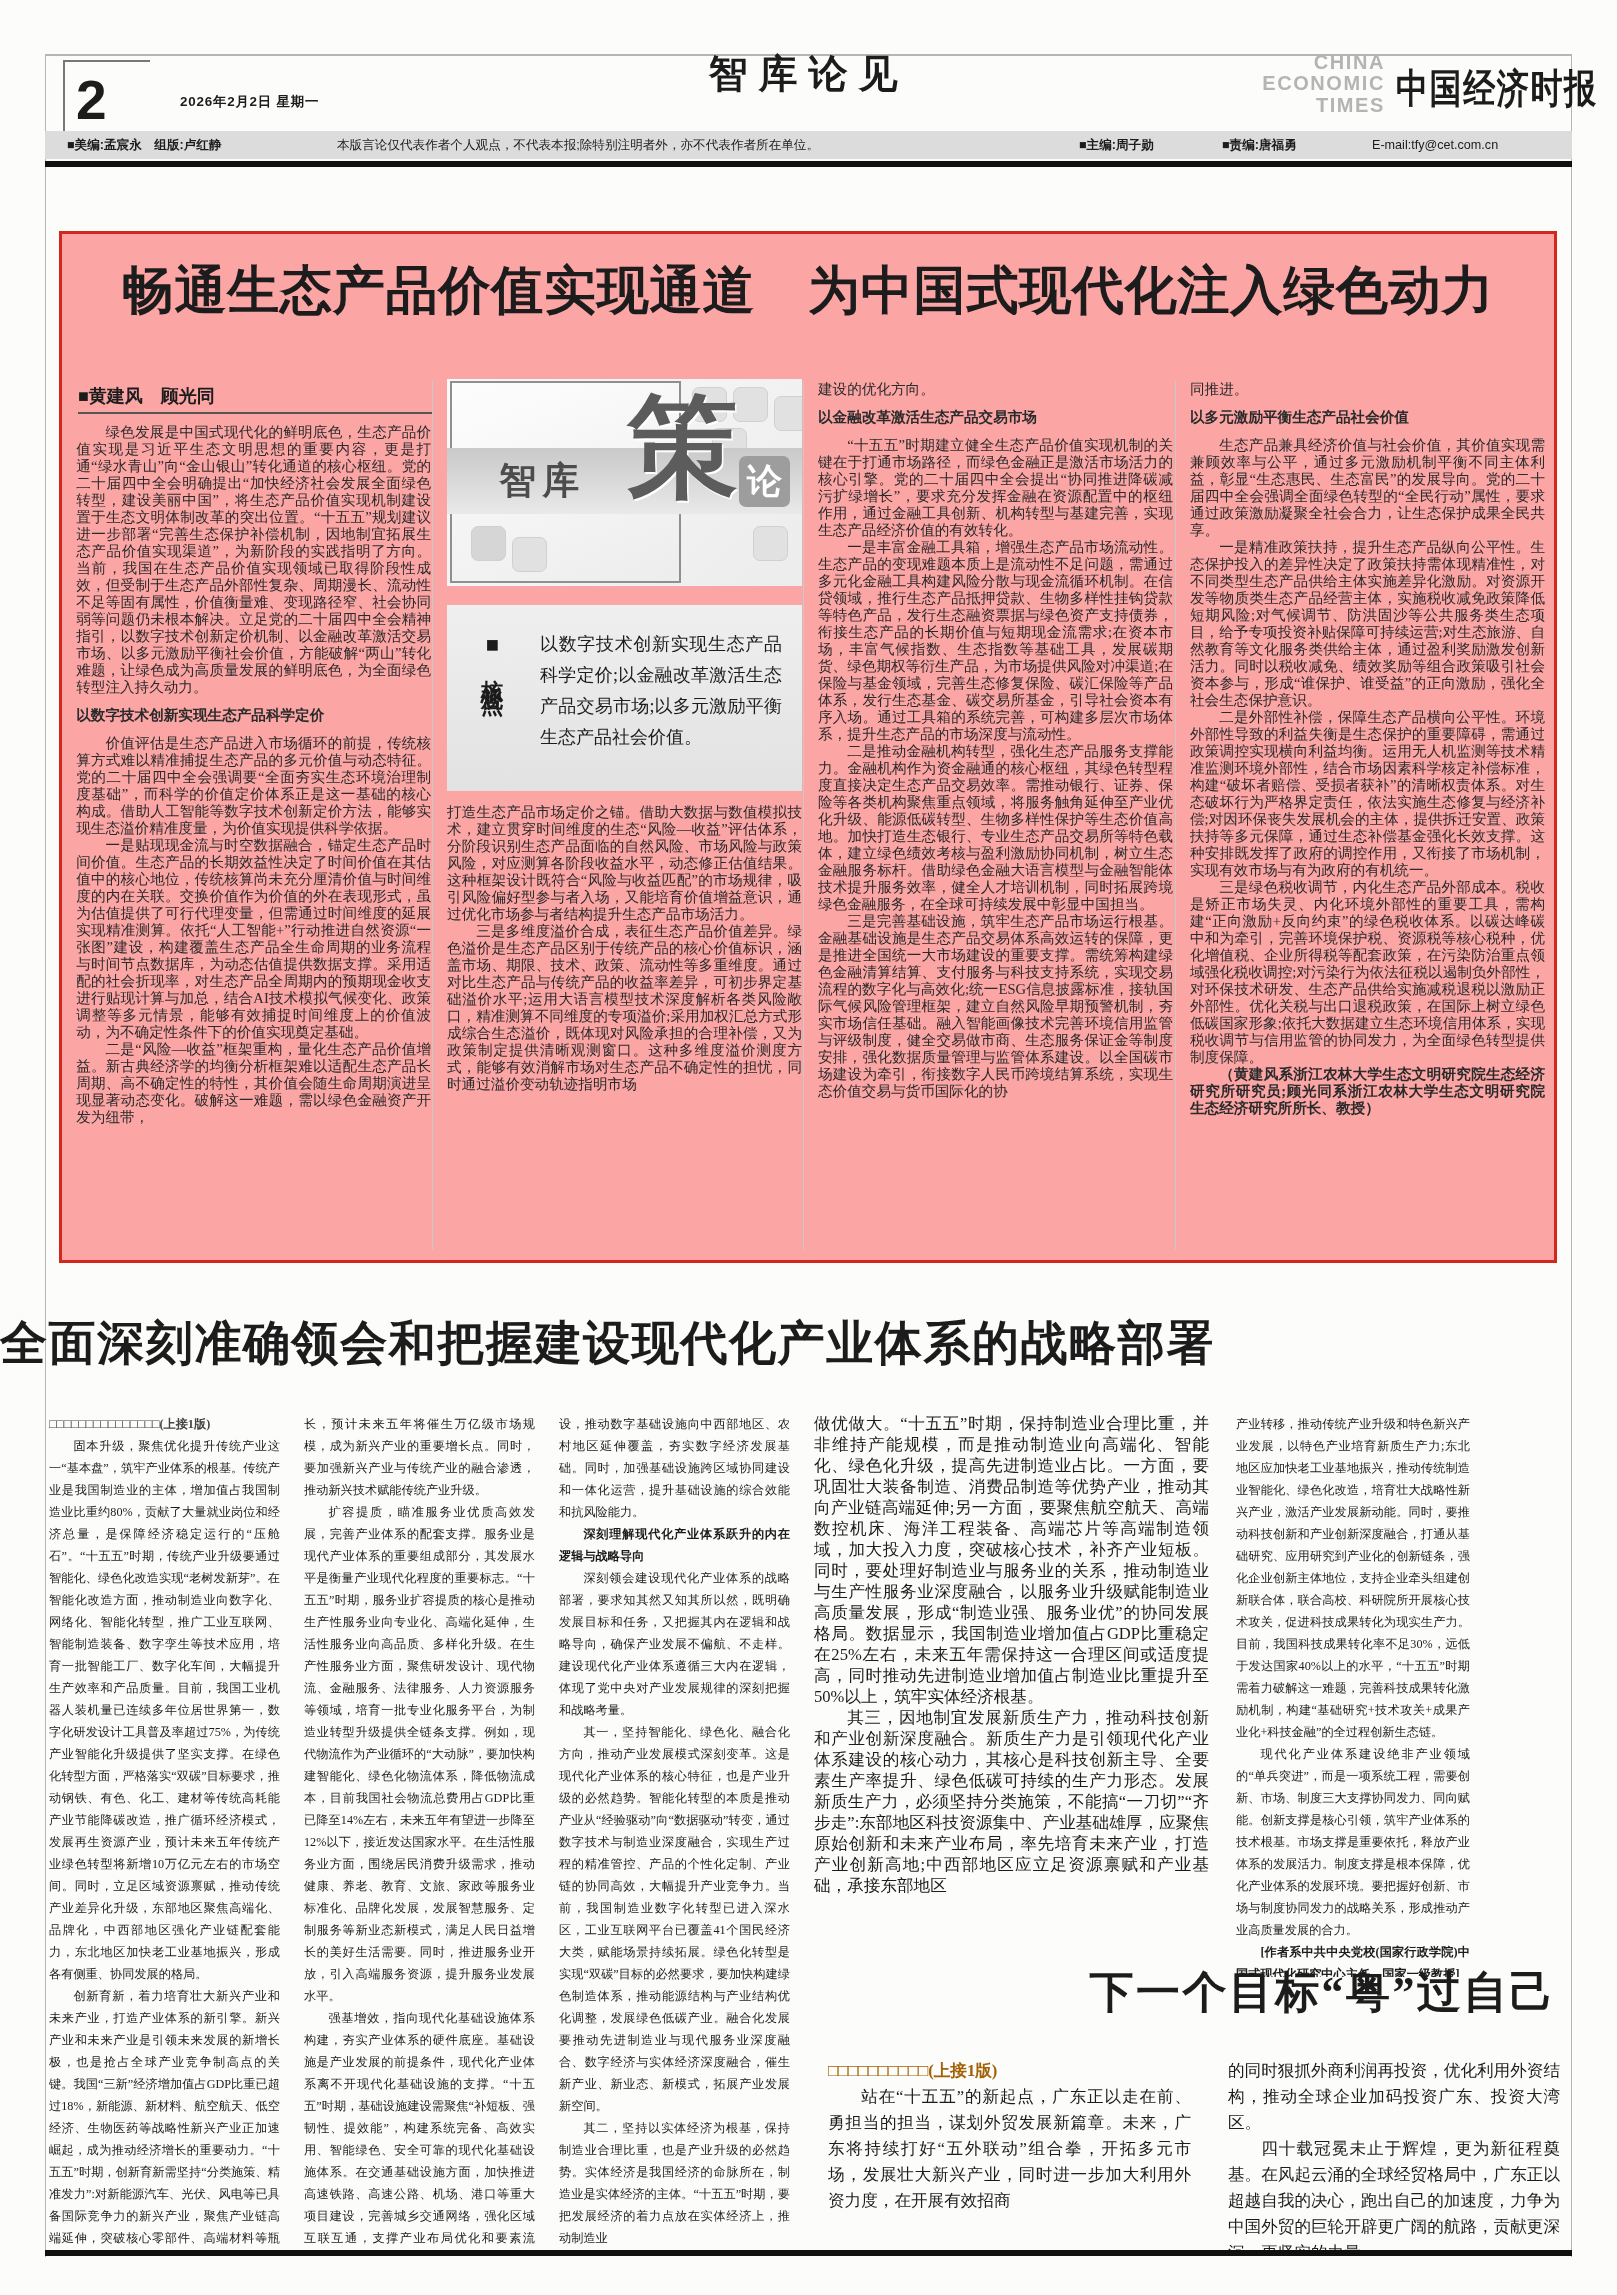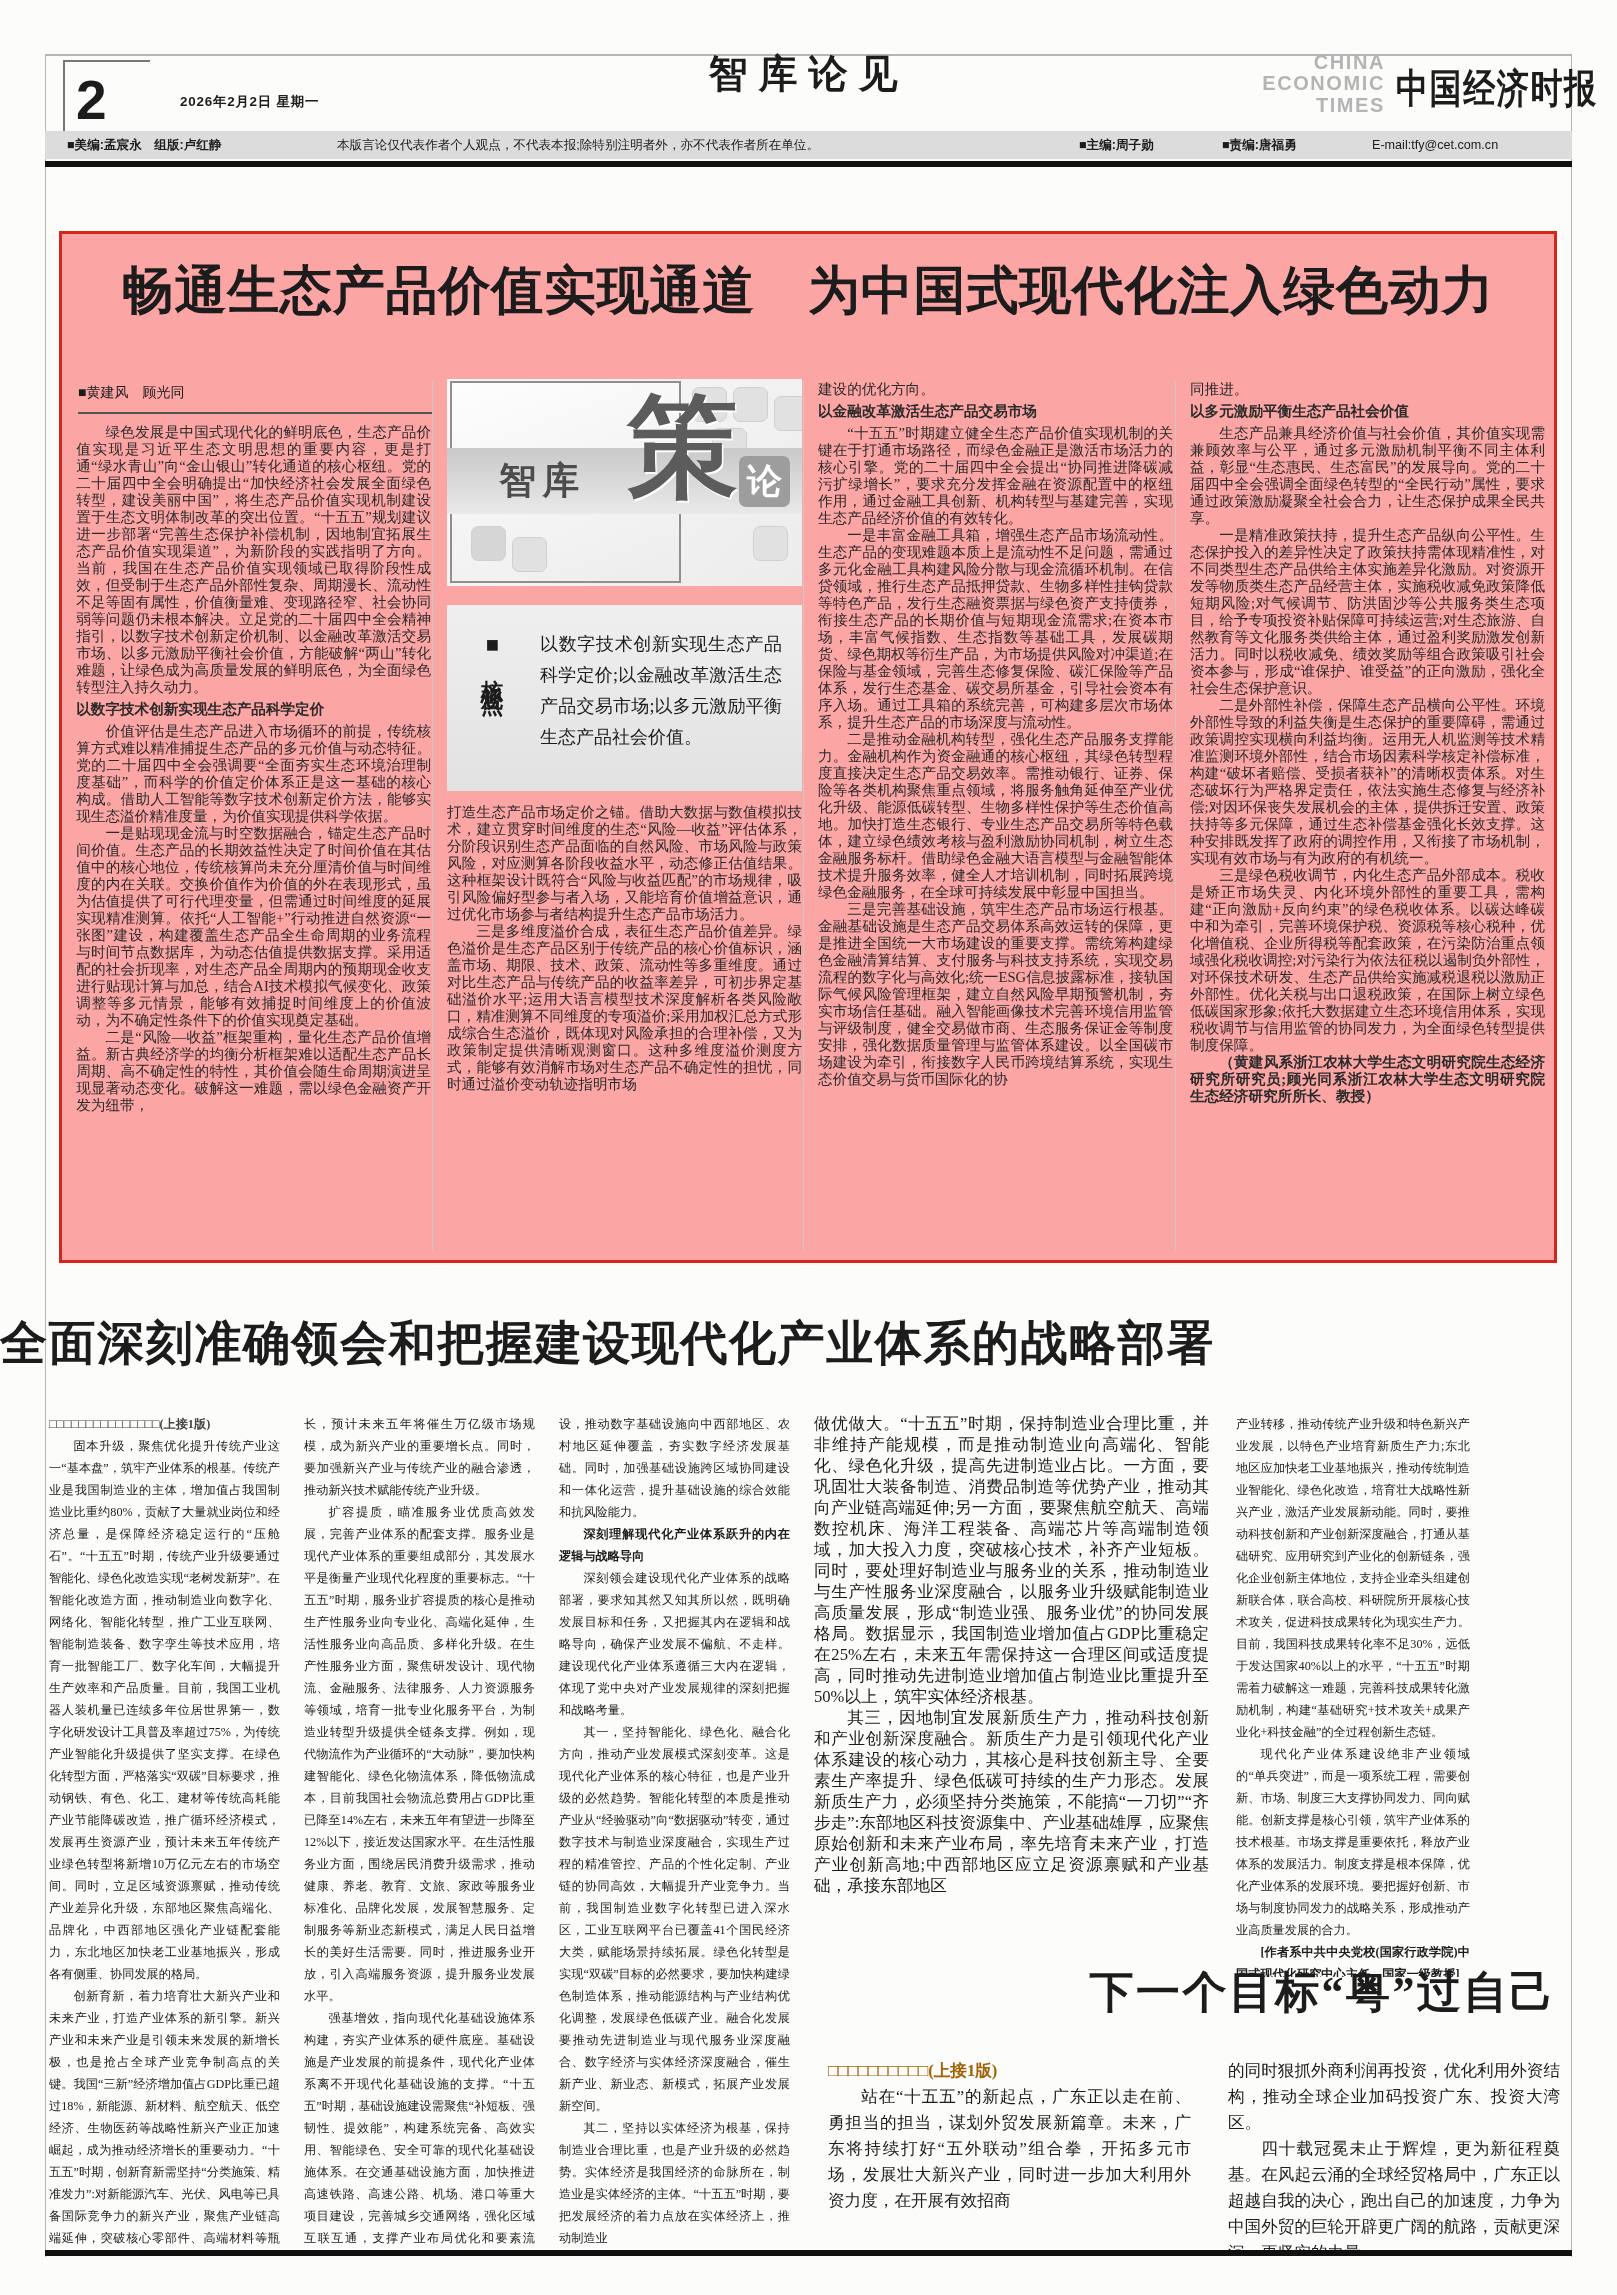--- a/index.html
+++ b/index.html
@@ -15,25 +15,25 @@
   .date{font-size:13.4px;font-weight:bold;letter-spacing:0.8px}
   .section-title{width:100%;text-align:center;font-size:39px;font-weight:bold;letter-spacing:11px}
   .mast-en{width:201px;text-align:right;font-size:20px;font-weight:bold;color:#b4b4b4;line-height:21.3px;letter-spacing:1.6px}
   .mast-cn{font-size:32px;font-weight:bold;letter-spacing:1.6px;transform:scaleY(1.25);transform-origin:top left}
   .strip{background:#dcdcdc;height:28.4px}
   .strip span{font-size:12.6px;line-height:28.4px}
   .b{font-weight:bold}
   
   .redbox{border:3.2px solid #d3261c;background:#fca5a5}
   .a1-headline{width:100%;text-align:center;font-size:52px;font-weight:900;letter-spacing:0.8px}
-  .a1-byline{font-size:14px;font-weight:normal}
+  .a1-byline{font-size:18px;font-weight:bold}
   .a1col{overflow:hidden}
   .a1col p{font-size:14.6px;line-height:17px;text-align:justify;text-indent:2em;color:#2a2a2a}
   .a1col p.cont{text-indent:0}
-  .a1-sub{font-size:18px;font-weight:bold;text-align:center;margin:5px 0;font-family:"Liberation Sans",sans-serif;text-indent:0!important;line-height:20.5px}
+  .a1-sub{font-size:18px;font-weight:bold;text-align:center;margin:11px 0;font-family:"Liberation Sans",sans-serif;text-indent:0!important;line-height:20.5px}
   .bio{font-weight:bold}
   .vline{width:0.8px;background:#c9c9c9}
   
   .gfx{background:linear-gradient(135deg,#fafafa,#ececec);overflow:hidden}
   .gfx .frame{position:absolute;left:3.2px;top:2.4px;width:231px;height:202px;border:2.4px solid #8f8f8f;background:linear-gradient(160deg,#fdfdfd,#ededed)}
   .gfx .band{position:absolute;left:0;top:69px;width:100%;height:66px;background:linear-gradient(#c9c9c9,#e9e9e9)}
   .tile{position:absolute;width:35px;height:35px;border-radius:7.1px;background:#e1e1e1;border:0.8px solid #d0d0d0}
   .gfx-zhiku{position:absolute;left:52px;top:77px;font-size:37px;font-weight:bold;color:#4c4c4c;letter-spacing:6.3px}
   .gfx-ce{position:absolute;left:180px;top:-6.3px;font-size:111px;font-weight:bold;color:#5c5c5c;text-shadow:1.6px 1.6px 0 #fff}
   .gfx-lun{position:absolute;left:292px;top:77px;width:51px;height:51px;border-radius:7.1px;background:#9d9d9d;

